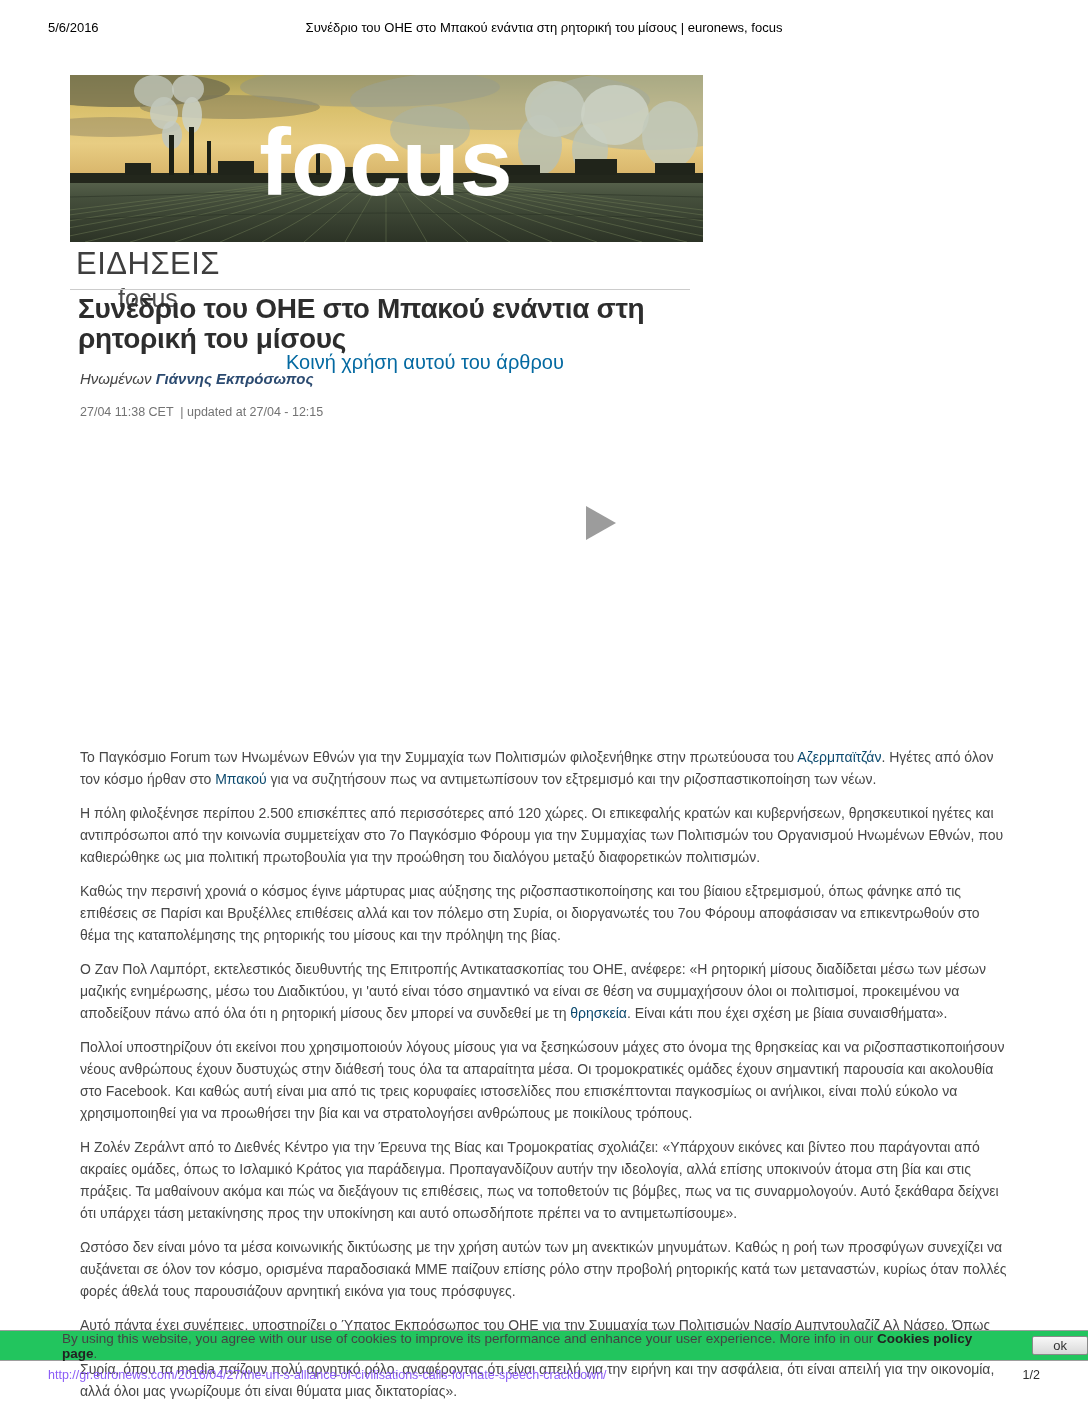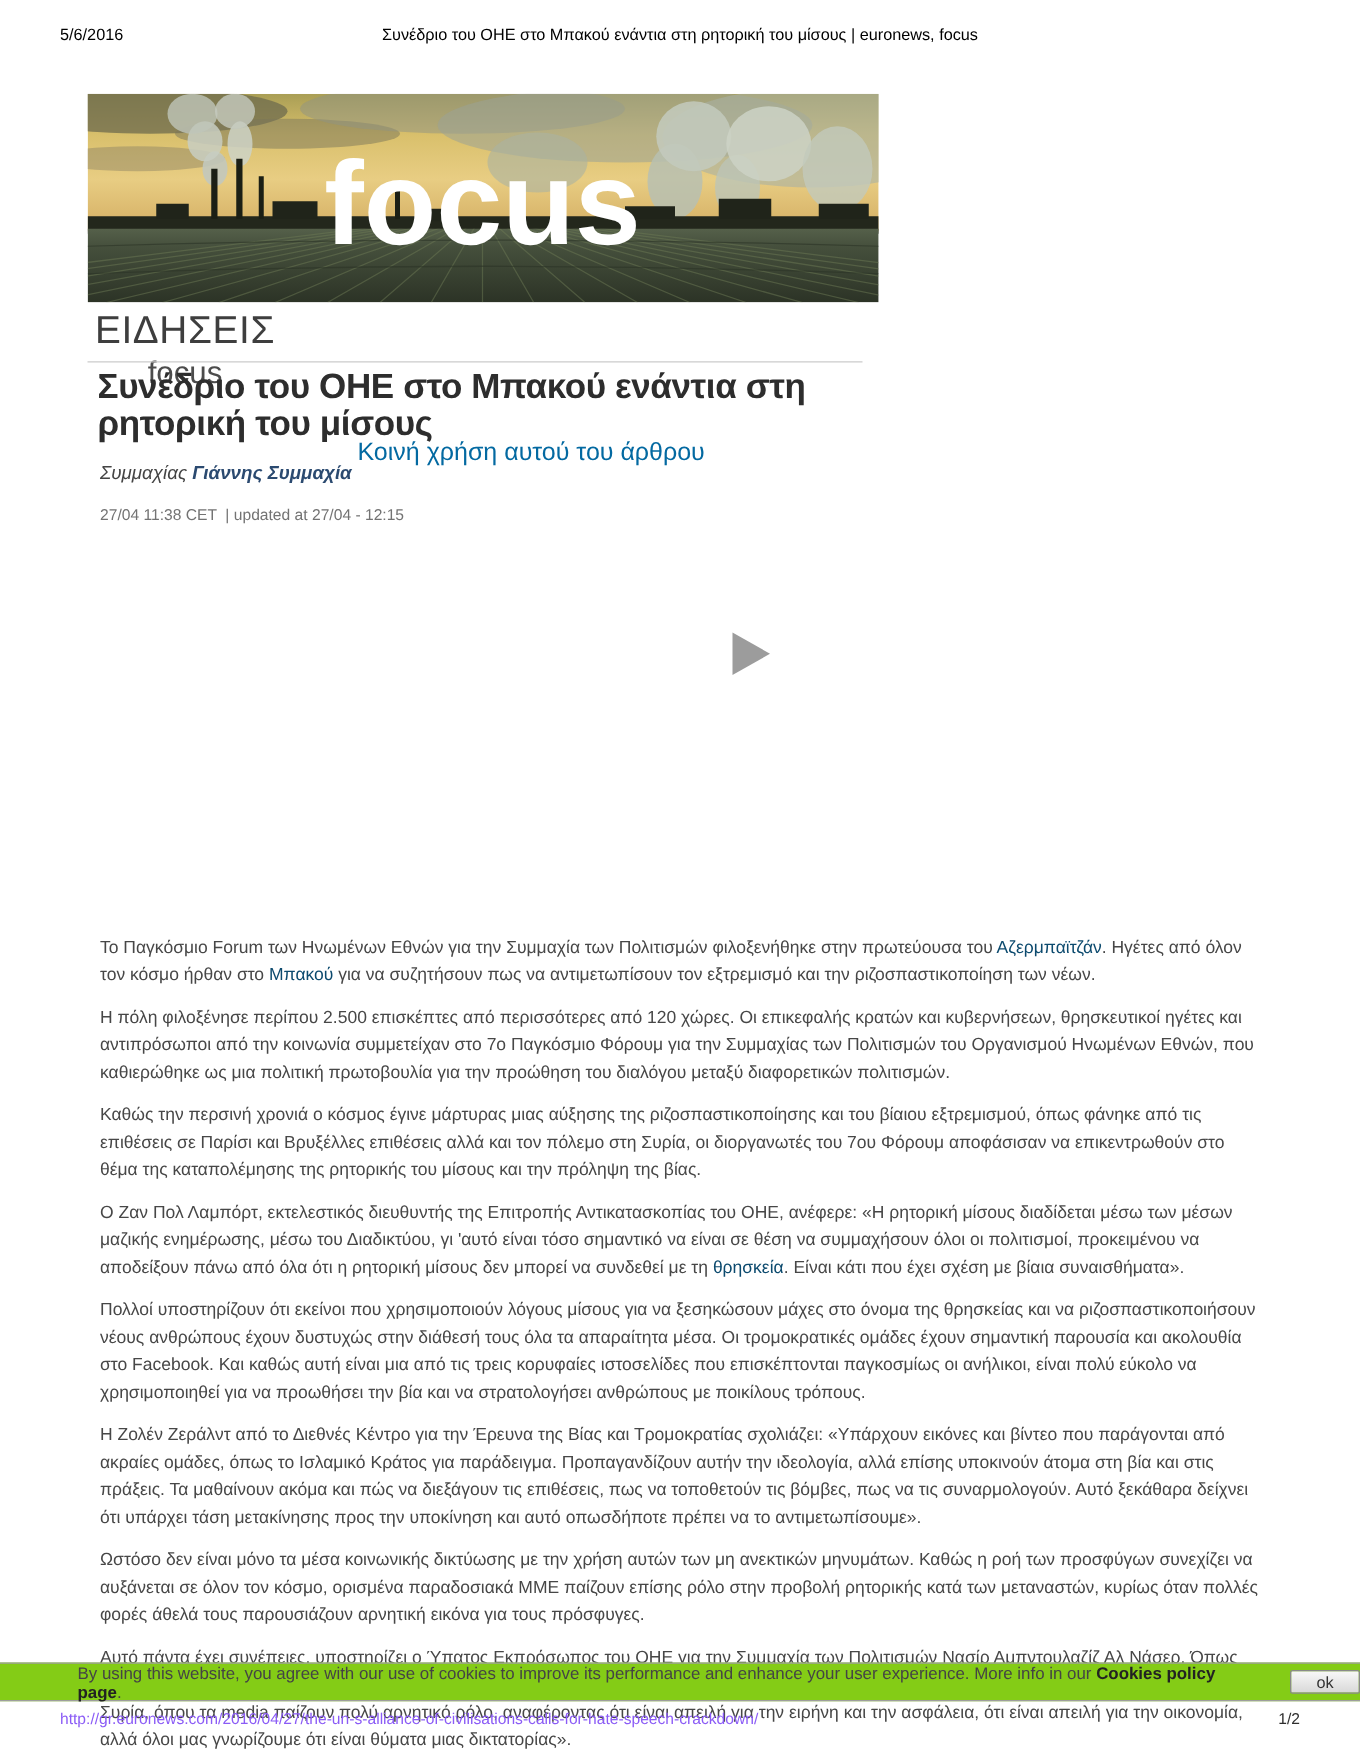--- a/index.html
+++ b/index.html
@@ -25,21 +25,21 @@
   .timestamp{position:absolute;left:80px;top:405px;font-size:12.5px;color:#737373;white-space:pre;}
   
   .play-tri{position:absolute;left:586px;top:506px;width:0;height:0;
             border-left:30px solid #9c9c9c;border-top:17px solid transparent;border-bottom:17px solid transparent;}
   
   .article-body{position:absolute;left:80px;top:746px;width:932px;z-index:1;}
   .article-body p{margin:0 0 12px 0;font-size:14px;line-height:22px;color:#474747;}
   .article-body a{color:#0c4a6e;text-decoration:none;}
   
   .cookie-bar{position:absolute;left:0;top:1330px;width:1088px;height:31px;box-sizing:border-box;
-              background:#84cc16;border-top:1px solid #9e9e9e;border-bottom:1px solid #9e9e9e;
+              background:#22c55e;border-top:1px solid #9e9e9e;border-bottom:1px solid #9e9e9e;
               display:flex;align-items:center;padding-left:62px;z-index:5;font-size:13.5px;color:#444;gap:25px;}
   .cookie-bar b{color:#222;}
   .ok-btn{margin-left:10px;padding:1px 20px;border:1px solid #8a8a8a;border-radius:2px;
           background:linear-gradient(#f8f8f8,#d9d9d9);font-size:13px;color:#333;cursor:pointer;}
   
   .footer-url{position:absolute;left:48px;top:1368px;font-size:12.5px;color:#8b5cf6;z-index:6;}
   .footer-page{position:absolute;right:48px;top:1368px;font-size:12.5px;color:#2e2e2e;z-index:6;}
 </style>
 </head>
 <body>
@@ -133,22 +133,22 @@
   <div class="section-row">
     <span class="section-name">ΕΙΔΗΣΕΙΣ</span>
     <span class="section-sep"></span>
     <span class="section-cat">focus</span>
   </div>
   <div class="rule"></div>
 
   <h1 class="article-title" style="margin:0;">Συνέδριο του ΟΗΕ στο Μπακού ενάντια στη ρητορική του μίσους</h1>
   <div class="share-label">Κοινή χρήση αυτού του άρθρου</div>
   <div class="byline">
-    <span>Συμμαχίας</span>
-    <a href="#">Γιάννης Συμμαχία</a>
+    <span>Ηνωμένων</span>
+    <a href="#">Γιάννης Εκπρόσωπος</a>
   </div>
   <div class="timestamp">27/04 11:38 CET  | updated at 27/04 - 12:15</div>
 
   <div class="play-tri"></div>
 
   <div class="article-body">
       <p>Το Παγκόσμιο Forum των Ηνωμένων Εθνών για την Συμμαχία των Πολιτισμών φιλοξενήθηκε στην πρωτεύουσα του <a href="#">Αζερμπαϊτζάν</a>. Ηγέτες από όλον τον κόσμο ήρθαν στο <a href="#">Μπακού</a> για να συζητήσουν πως να αντιμετωπίσουν τον εξτρεμισμό και την ριζοσπαστικοποίηση των νέων.</p>
       <p>Η πόλη φιλοξένησε περίπου 2.500 επισκέπτες από περισσότερες από 120 χώρες. Οι επικεφαλής κρατών και κυβερνήσεων, θρησκευτικοί ηγέτες και αντιπρόσωποι από την κοινωνία συμμετείχαν στο 7ο Παγκόσμιο Φόρουμ για την Συμμαχίας των Πολιτισμών του Οργανισμού Ηνωμένων Εθνών, που καθιερώθηκε ως μια πολιτική πρωτοβουλία για την προώθηση του διαλόγου μεταξύ διαφορετικών πολιτισμών.</p>
       <p>Καθώς την περσινή χρονιά ο κόσμος έγινε μάρτυρας μιας αύξησης της ριζοσπαστικοποίησης και του βίαιου εξτρεμισμού, όπως φάνηκε από τις επιθέσεις σε Παρίσι και Βρυξέλλες επιθέσεις αλλά και τον πόλεμο στη Συρία, οι διοργανωτές του 7ου Φόρουμ αποφάσισαν να επικεντρωθούν στο θέμα της καταπολέμησης της ρητορικής του μίσους και την πρόληψη της βίας.</p>
       <p>Ο Ζαν Πολ Λαμπόρτ, εκτελεστικός διευθυντής της Επιτροπής Αντικατασκοπίας του ΟΗΕ, ανέφερε: «Η ρητορική μίσους διαδίδεται μέσω των μέσων μαζικής ενημέρωσης, μέσω του Διαδικτύου, γι 'αυτό είναι τόσο σημαντικό να είναι σε θέση να συμμαχήσουν όλοι οι πολιτισμοί, προκειμένου να αποδείξουν πάνω από όλα ότι η ρητορική μίσους δεν μπορεί να συνδεθεί με τη <a href="#">θρησκεία</a>. Είναι κάτι που έχει σχέση με βίαια συναισθήματα».</p>

